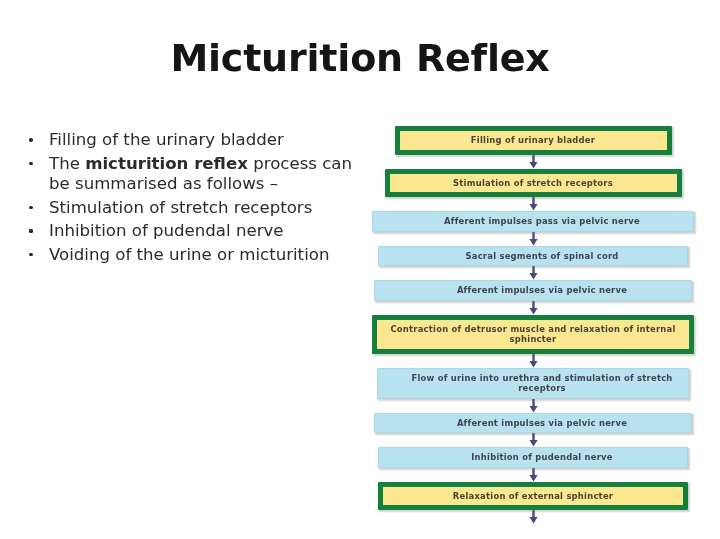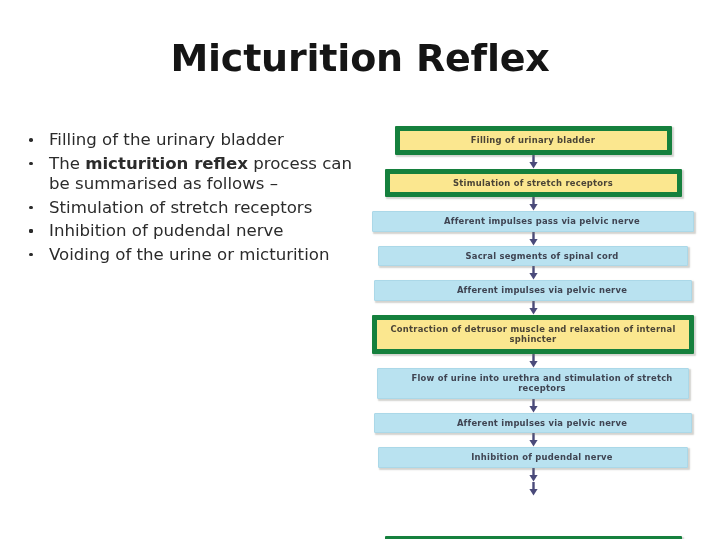--- a/index.html
+++ b/index.html
@@ -190,20 +190,23 @@
     </div>
     <div class="flow-row">
       <div class="flow-box blue" style="width: 310px;">Inhibition of pudendal nerve</div>
     </div>
     <div class="flow-arrow">
       <svg width="9" height="14" viewBox="0 0 9 14">
         <rect x="3.3" y="0" width="2.4" height="8" fill="#4a4a7a"></rect>
         <polygon points="0.4,7 8.6,7 4.5,13.4" fill="#4a4a7a"></polygon>
       </svg>
     </div>
+    <div class="flow-row">
+      <div class="flow-box yellow" style="width: 310px;">Relaxation of external sphincter</div>
+    </div>
     <div class="flow-arrow">
       <svg width="9" height="14" viewBox="0 0 9 14">
         <rect x="3.3" y="0" width="2.4" height="8" fill="#4a4a7a"></rect>
         <polygon points="0.4,7 8.6,7 4.5,13.4" fill="#4a4a7a"></polygon>
       </svg>
     </div>
     <div class="flow-row">
       <div class="flow-box yellow bold" style="width: 297px;">Voiding of urine</div>
     </div>
   </div>

